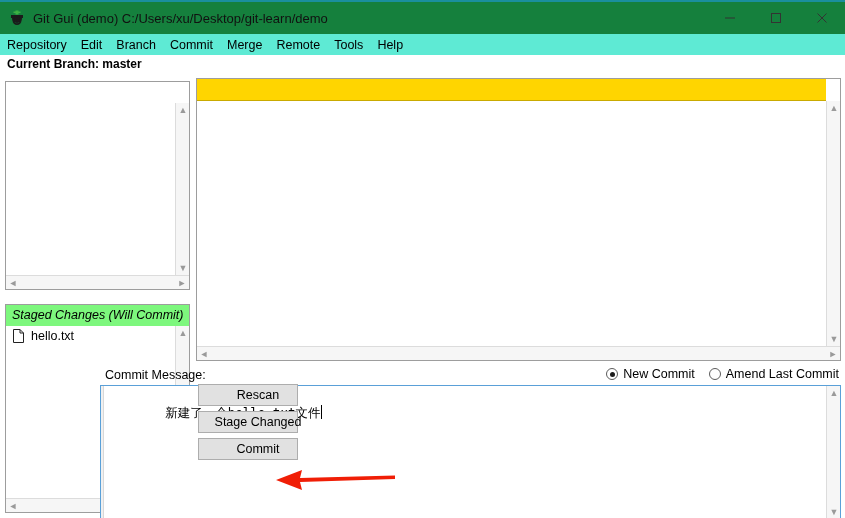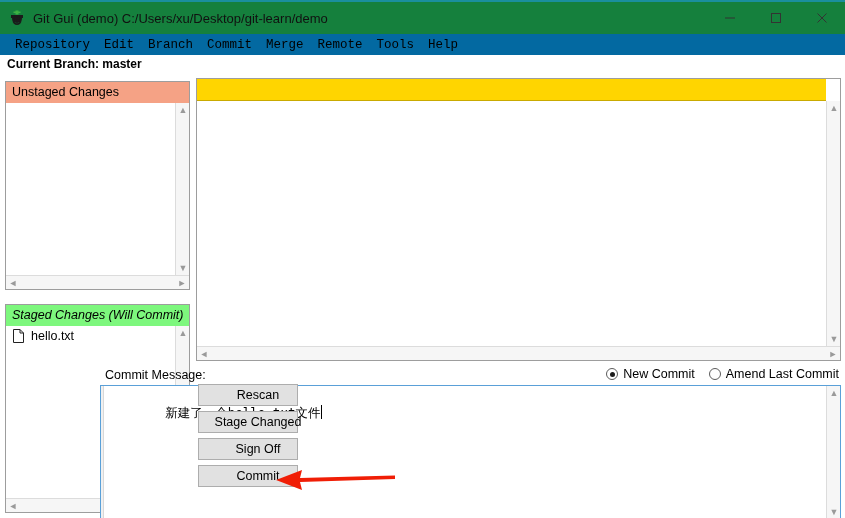--- a/index.html
+++ b/index.html
@@ -61,24 +61,22 @@
     align-items: center;
     justify-content: center;
   }
   .win-btn svg { display: block; }
 
   
   .menubar {
     height: 21px;
     display: flex;
     align-items: center;
-    padding-left: 8px;
-    background: #0369a1;
-    font-size: 12.5px;
-    font-family: Liberation Mono, monospace;
+    background: #5eead4;
+    font-size: 12.5px;
   }
   .menu-item {
     padding: 1px 7px;
     color: #000000;
     white-space: nowrap;
   }
 
   
   .branchbar {
     height: 17px;
@@ -333,21 +331,20 @@
     <div class="menu-item">Remote</div>
     <div class="menu-item">Tools</div>
     <div class="menu-item">Help</div>
   </div>
 
   <div class="branchbar">Current Branch: master</div>
 
   <div class="body-area">
 
     <div class="tkpanel" style="left:5px; top:7px; width:185px; height:209px;">
-      <div class="panel-header hdr-unstaged">Unstaged Changes</div>
       <div class="file-list" style="top:21px; bottom:14px;"></div>
 
       <div class="vscroll" style="right:0; top:21px; bottom:14px;">
         <div class="sb-arrow up">▲</div>
         <div class="sb-arrow down">▼</div>
       </div>
 
       <div class="hscroll" style="left:0; right:0; bottom:0;">
         <div class="sb-arrow left">◄</div>
         <div class="sb-arrow right">►</div>
@@ -406,21 +403,20 @@
       </div>
       <div class="vscroll" style="right:0; top:0; bottom:0;">
         <div class="sb-arrow up">▲</div>
         <div class="sb-arrow down">▼</div>
       </div>
     </div>
 
     <div class="btn-col" style="left:198px; top:310px;">
       <div class="tkbutton">Rescan</div>
       <div class="tkbutton">Stage Changed</div>
-      <div class="tkbutton">Sign Off</div>
       <div class="tkbutton">Commit</div>
     </div>
 
     <div class="red-arrow" style="left:276px; top:392px; width:120px; height:28px;">
       <svg width="120" height="28" viewBox="0 0 120 28">
         <path d="M0 14 L26 4 L24 12 L119 9.5 L119 13 L24 16 L26 24 Z" fill="#f01e06"></path>
       </svg>
     </div>
 
   </div>

